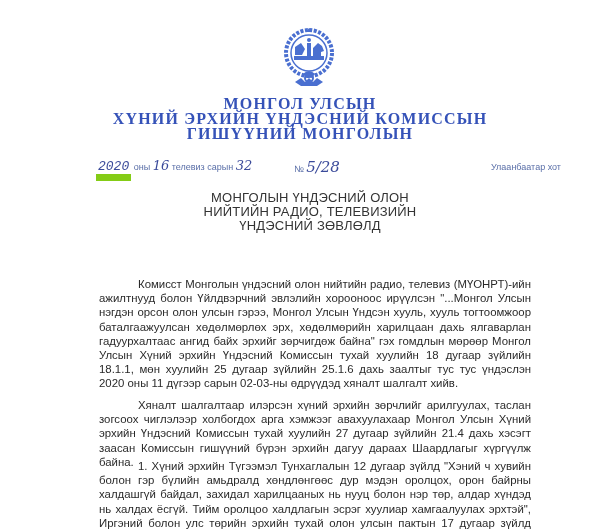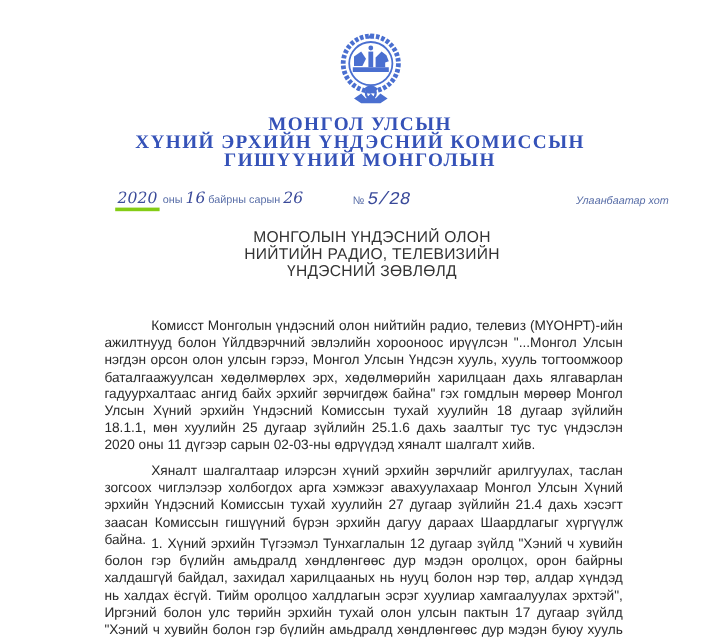--- a/index.html
+++ b/index.html
@@ -12,30 +12,30 @@
     position:absolute; left:0; width:600px; text-align:center;
     font-family:"Liberation Serif", serif; font-weight:bold; color:#3552b8;
     letter-spacing:1.2px; font-size:16px; line-height:16px;
   }
   .h1 { top:96px; }
   .h2 { top:111px; }
   .h3 { top:126px; }
   .meta { position:absolute; top:158px; font-size:9px; color:#5a6fa8; }
   .hand { font-family:"DejaVu Serif", serif; font-style:italic; font-size:13px; color:#3a4a9a; }
   .date-line { left:96px; }
-  .date-line .u { border-bottom:3px solid #84cc16; display:inline-block; padding:0 2px; }
+  .date-line .u { border-bottom:7px solid #84cc16; display:inline-block; padding:0 2px;font-family:Liberation Mono, monospace; }
   .num { left:294px; }
-  .city { left:480px; top:162px;font-style:italic; }
+  .city { left:491px; top:162px; }
   .addressee {
     position:absolute; top:191px; left:0; width:620px; text-align:center;
     font-size:13px; line-height:14px; color:#333; letter-spacing:0.2px;
   }
   .para {
     position:absolute; left:87px; width:432px; font-size:11.4px; line-height:14.2px;
-    color:#2a2a2a; text-align:justify; text-indent:39px; margin:0;
+    color:#2a2a2a; text-align:justify; text-indent:39px; margin:12px;
   }
   .p1 { top:265px; }
   .p2 { top:386px; }
   .p3 { top:447px; }
 </style>
 </head>
 <body>
 
 <div class="emblem">
   <svg width="56" height="62" viewBox="0 0 56 62">
@@ -54,26 +54,26 @@
 </div>
 
 <div class="head-org h1">МОНГОЛ УЛСЫН</div>
 <div class="head-org h2">ХҮНИЙ ЭРХИЙН ҮНДЭСНИЙ КОМИССЫН</div>
 <div class="head-org h3">ГИШҮҮНИЙ МОНГОЛЫН</div>
 
 <div class="meta date-line">
   <span class="hand u">2020</span>
   <span>оны</span>
   <span class="hand">16</span>
-  <span>байрны сарын</span>
-  <span class="hand">26</span>
+  <span>телевиз сарын</span>
+  <span class="hand">32</span>
 </div>
 <div class="meta num">
   <span>№</span>
-  <span class="hand" style="font-size:15px;font-family:Liberation Mono, monospace;">5/28</span>
+  <span class="hand" style="font-size:15px;">5/28</span>
 </div>
 <div class="meta city">Улаанбаатар хот</div>
 
 <div class="addressee">
   <div>МОНГОЛЫН ҮНДЭСНИЙ ОЛОН</div>
   <div>НИЙТИЙН РАДИО, ТЕЛЕВИЗИЙН</div>
   <div>ҮНДЭСНИЙ ЗӨВЛӨЛД</div>
 </div>
 
 <p class="para p1">Комисст Монголын үндэсний олон нийтийн радио, телевиз (МҮОНРТ)-ийн ажилтнууд болон Үйлдвэрчний эвлэлийн хорооноос ирүүлсэн "...Монгол Улсын нэгдэн орсон олон улсын гэрээ, Монгол Улсын Үндсэн хууль, хууль тогтоомжоор баталгаажуулсан хөдөлмөрлөх эрх, хөдөлмөрийн харилцаан дахь ялгаварлан гадуурхалтаас ангид байх эрхийг зөрчигдөж байна" гэх гомдлын мөрөөр Монгол Улсын Хүний эрхийн Үндэсний Комиссын тухай хуулийн 18 дугаар зүйлийн 18.1.1, мөн хуулийн 25 дугаар зүйлийн 25.1.6 дахь заалтыг тус тус үндэслэн 2020 оны 11 дүгээр сарын 02-03-ны өдрүүдэд хяналт шалгалт хийв.</p>

